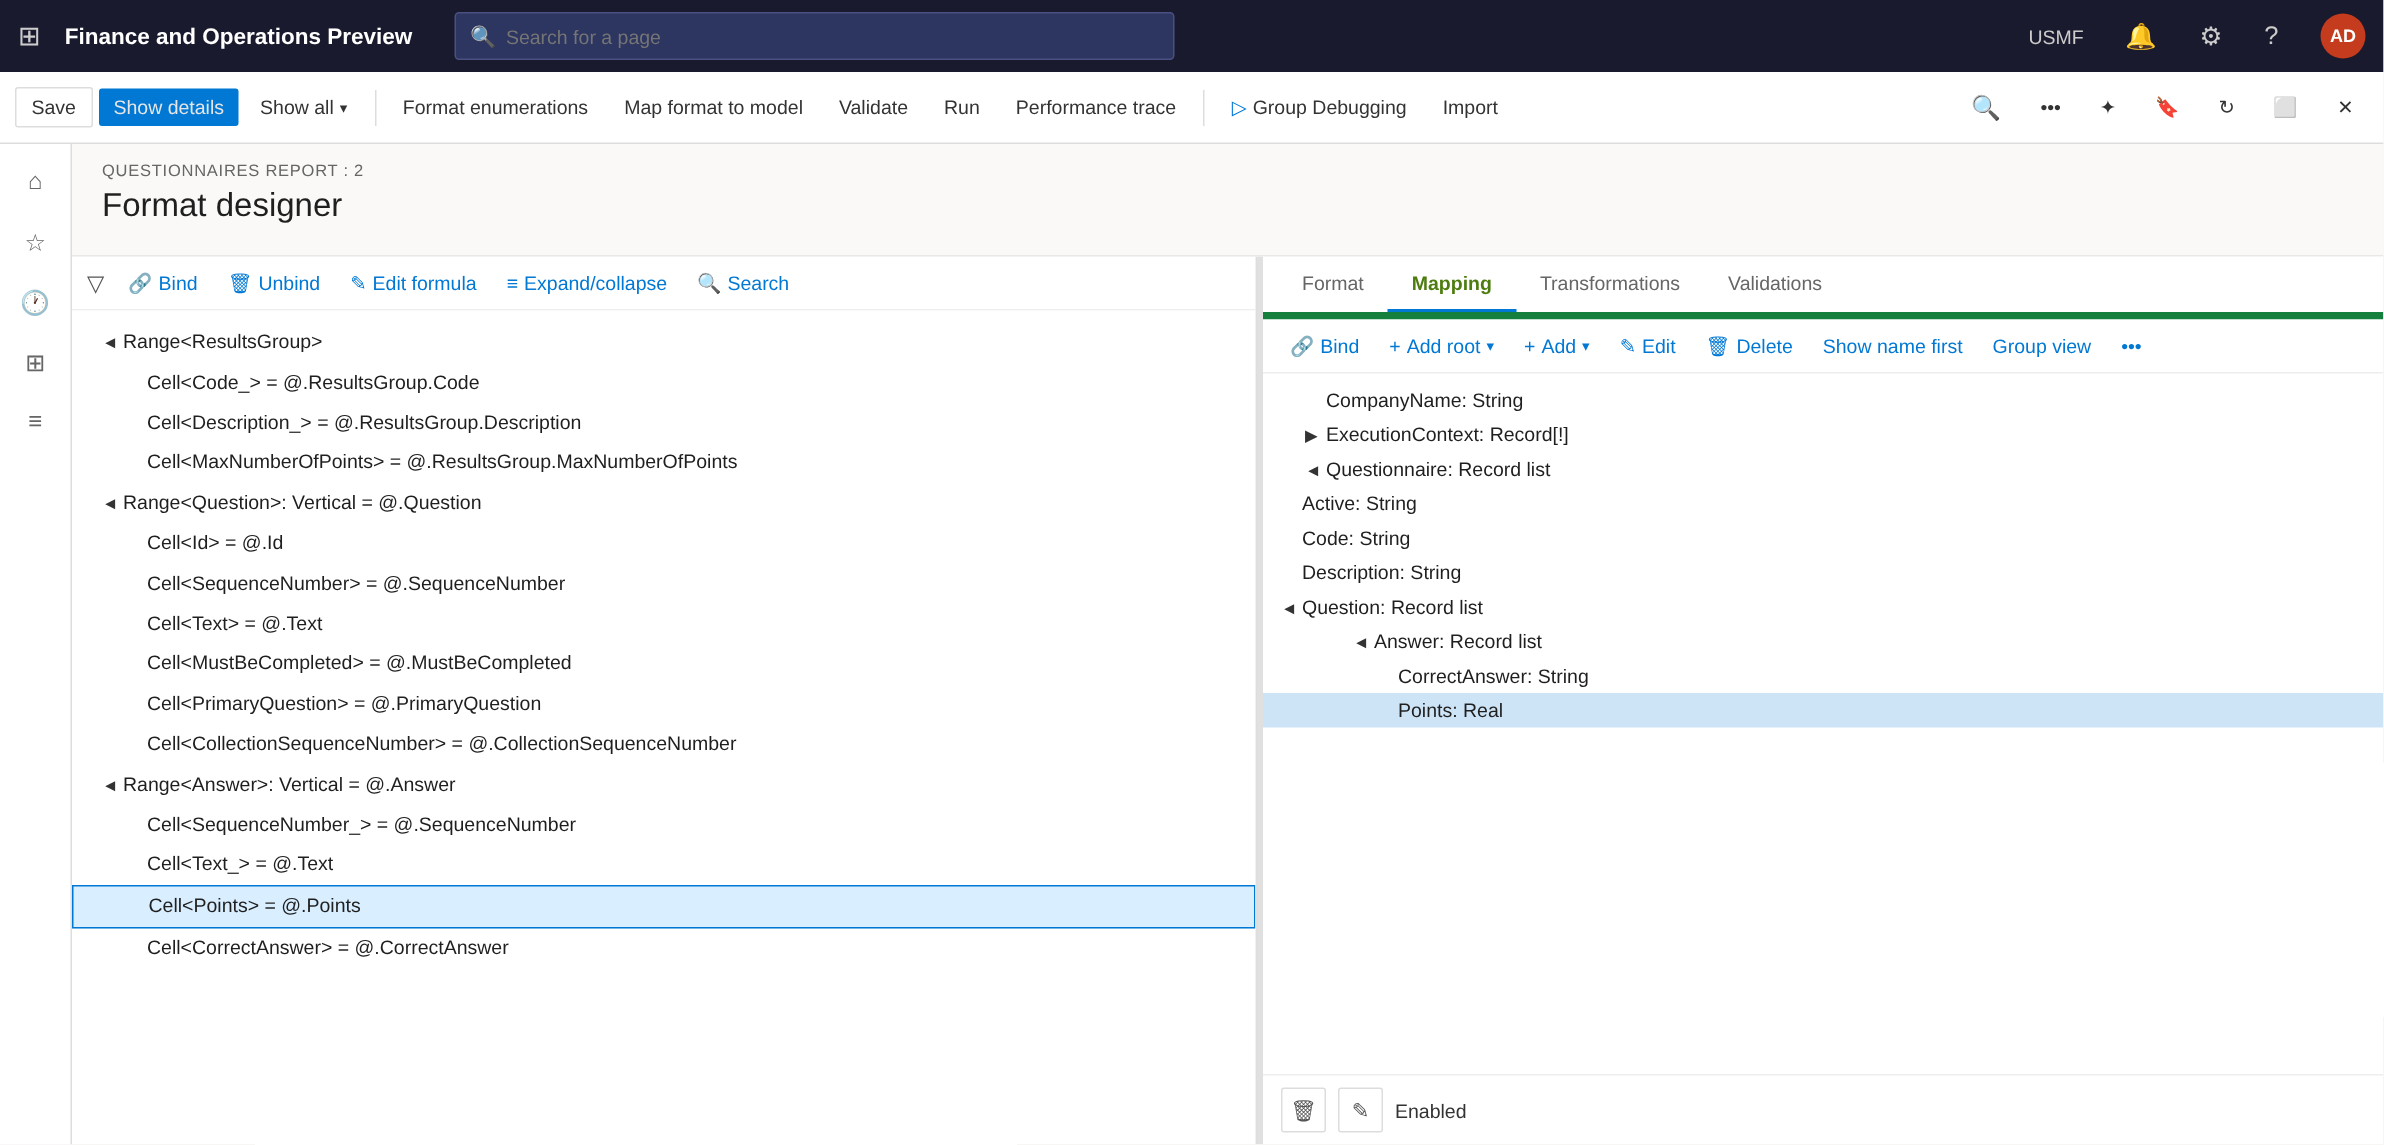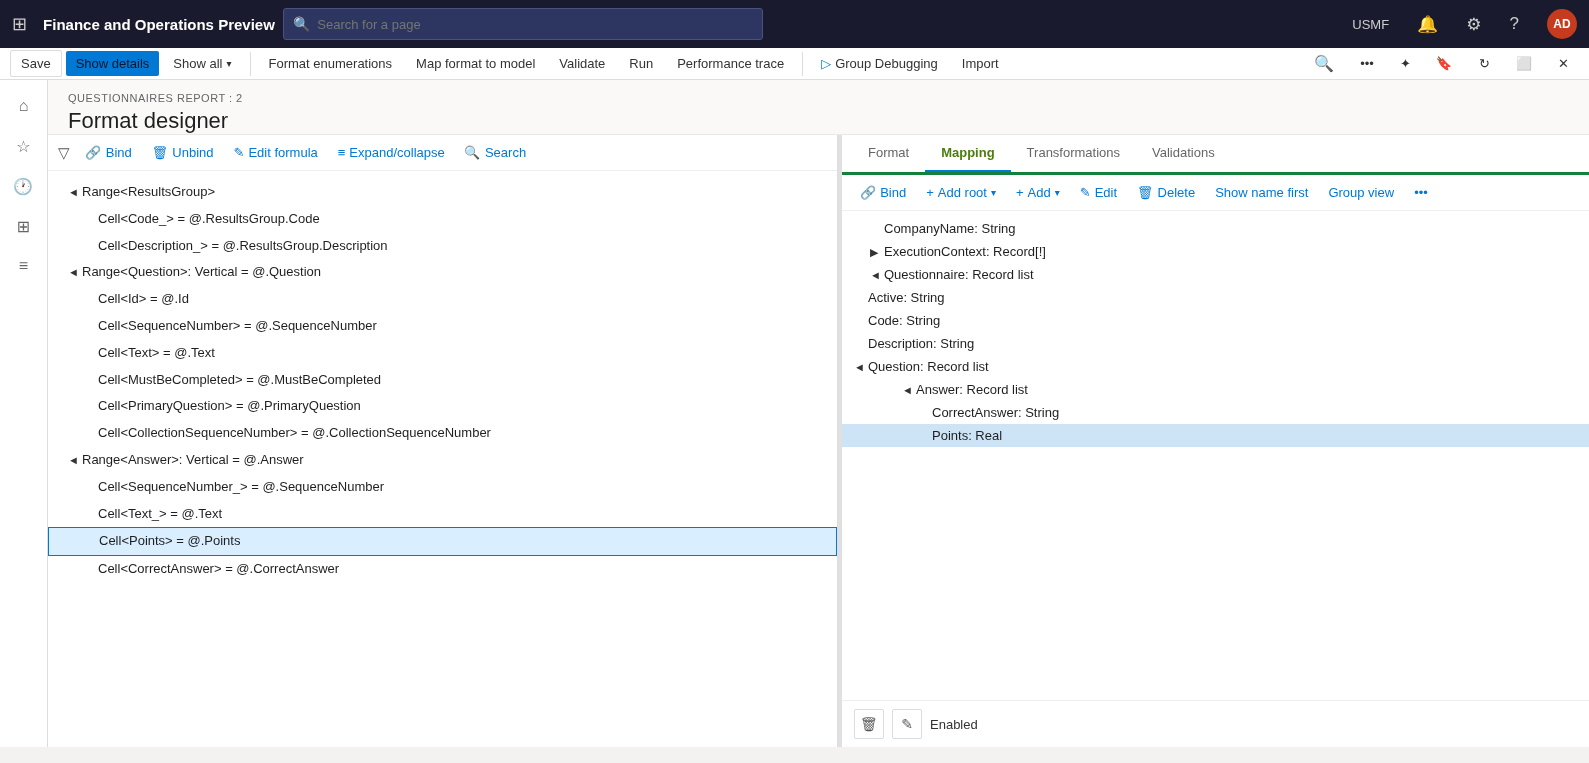--- a/index.html
+++ b/index.html
@@ -9,21 +9,21 @@
     .top-nav {
       background: #1a1a2e;
       color: #fff;
       height: 48px;
       display: flex;
       align-items: center;
       padding: 0 12px;
       gap: 8px;
     }
     .top-nav .waffle-icon { font-size: 18px; color: #ccc; cursor: pointer; margin-right: 8px; }
-    .top-nav .app-title { font-size: 15px; font-weight: 600; color: #fff; margin-right: 0; white-space: nowrap; }
+    .top-nav .app-title { font-size: 15px; font-weight: 600; color: #fff; margin-right: 20px; white-space: nowrap; }
     .top-nav .search-bar {
       flex: 0 0 480px;
       background: #2d3561;
       border: 1px solid #4a5080;
       border-radius: 3px;
       height: 32px;
       display: flex;
       align-items: center;
       padding: 0 10px;
       gap: 6px;
@@ -52,36 +52,36 @@
       width: 30px; height: 30px;
       display: flex; align-items: center; justify-content: center;
       font-weight: 700; font-size: 12px;
     }
     .top-nav-icon { font-size: 17px; cursor: pointer; }
 
     
     .toolbar {
       background: #fff;
       border-bottom: 1px solid #ddd;
-      height: 32px;
+      height: 48px;
       display: flex;
       align-items: center;
       padding: 0 10px;
       gap: 4px;
     }
     .toolbar-btn {
       display: flex; align-items: center; gap: 4px;
       padding: 5px 10px;
       border: none; background: transparent;
       cursor: pointer; font-size: 13px; color: #333;
       border-radius: 2px;
       white-space: nowrap;
     }
     .toolbar-btn.primary {
-      background: #0078d4; color: #0f172a;
+      background: #0078d4; color: #e5e5e5;
     }
     .toolbar-sep { width: 1px; height: 24px; background: #ddd; margin: 0 4px; }
     .toolbar-btn .chevron { font-size: 10px; }
 
     
     .main-layout {
       display: flex;
       height: calc(763px - 48px - 48px);
     }
 
@@ -106,21 +106,21 @@
     .content-area {
       flex: 1;
       display: flex;
       flex-direction: column;
       overflow: hidden;
       background: #faf9f8;
     }
 
     
     .page-header {
-      padding: 12px 20px 0;
+      padding: 12px 20px 20px;
       background: #faf9f8;
       border-bottom: 1px solid #e8e8e8;
     }
     .breadcrumb { font-size: 11px; color: #666; text-transform: uppercase; letter-spacing: 0.5px; margin-bottom: 4px; }
     .page-title { font-size: 22px; font-weight: 400; color: #1f1f1f; }
 
     
     .editor-area {
       flex: 1;
       display: flex;
@@ -173,21 +173,21 @@
     
     .right-panel {
       flex: 1;
       display: flex;
       flex-direction: column;
       overflow: hidden;
       background: #fff;
     }
     .tab-bar {
       display: flex;
-      border-bottom: 3px solid #15803d;
+      border-bottom: 5px solid #15803d;
       background: #fff;
       padding: 0 10px;
     }
     .tab {
       padding: 10px 16px;
       cursor: pointer;
       font-size: 13px;
       color: #666;
       border-bottom: 2px solid transparent;
       white-space: nowrap;
@@ -340,20 +340,21 @@
           <button class="panel-btn">
             <span>🔍</span>
             <span>Search</span>
           </button>
         </div>
         <div class="tree-content">
 
         <div class="tree-item indent-1"><span class="toggle-arrow">◄</span><span>Range&lt;ResultsGroup&gt;</span></div>
             <div class="tree-item indent-2"><span class="toggle-arrow"></span><span>Cell&lt;Code_&gt; = @.ResultsGroup.Code</span></div>
             <div class="tree-item indent-2"><span class="toggle-arrow"></span><span>Cell&lt;Description_&gt; = @.ResultsGroup.Description</span></div>
+            <div class="tree-item indent-2"><span class="toggle-arrow"></span><span>Cell&lt;MaxNumberOfPoints&gt; = @.ResultsGroup.MaxNumberOfPoints</span></div>
             <div class="tree-item indent-1"><span class="toggle-arrow">◄</span><span>Range&lt;Question&gt;: Vertical = @.Question</span></div>
             <div class="tree-item indent-2"><span class="toggle-arrow"></span><span>Cell&lt;Id&gt; = @.Id</span></div>
             <div class="tree-item indent-2"><span class="toggle-arrow"></span><span>Cell&lt;SequenceNumber&gt; = @.SequenceNumber</span></div>
             <div class="tree-item indent-2"><span class="toggle-arrow"></span><span>Cell&lt;Text&gt; = @.Text</span></div>
             <div class="tree-item indent-2"><span class="toggle-arrow"></span><span>Cell&lt;MustBeCompleted&gt; = @.MustBeCompleted</span></div>
             <div class="tree-item indent-2"><span class="toggle-arrow"></span><span>Cell&lt;PrimaryQuestion&gt; = @.PrimaryQuestion</span></div>
             <div class="tree-item indent-2"><span class="toggle-arrow"></span><span>Cell&lt;CollectionSequenceNumber&gt; = @.CollectionSequenceNumber</span></div>
             <div class="tree-item indent-1"><span class="toggle-arrow">◄</span><span>Range&lt;Answer&gt;: Vertical = @.Answer</span></div>
             <div class="tree-item indent-2"><span class="toggle-arrow"></span><span>Cell&lt;SequenceNumber_&gt; = @.SequenceNumber</span></div>
             <div class="tree-item indent-2"><span class="toggle-arrow"></span><span>Cell&lt;Text_&gt; = @.Text</span></div>

